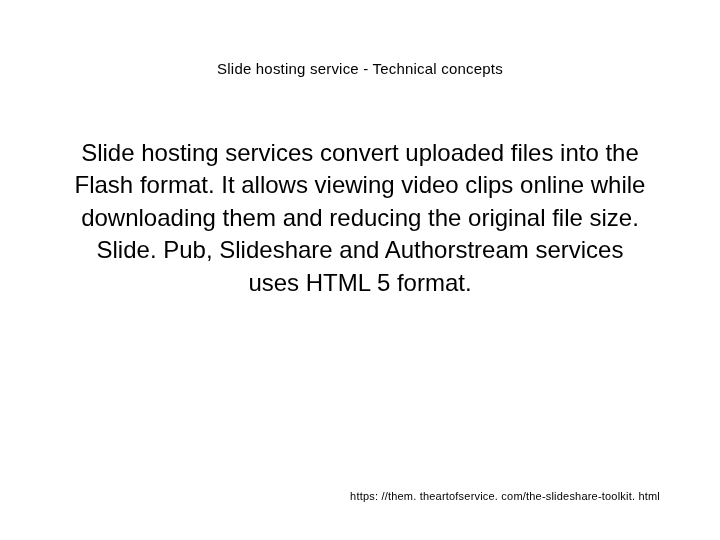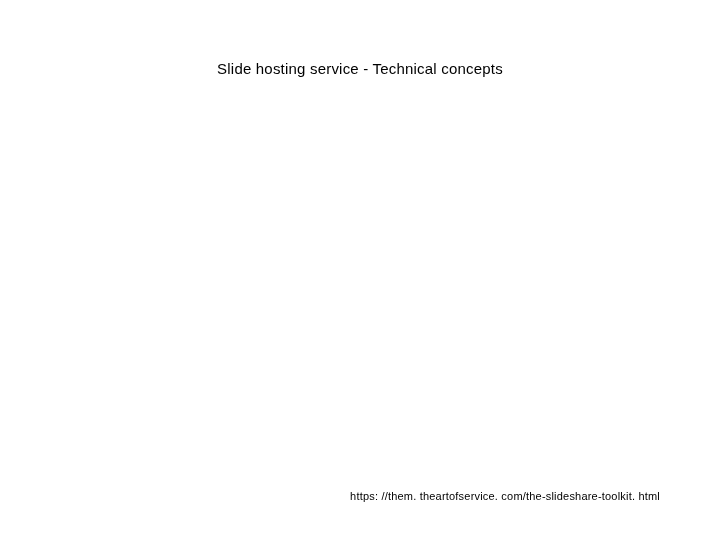--- a/index.html
+++ b/index.html
@@ -45,14 +45,15 @@
       font-size: 11px;
       color: #000000;
       letter-spacing: 0.2px;
     }
   </style>
 </head>
 <body>
 
 <div class="slide">
   <div class="title">Slide hosting service -  Technical concepts</div>
+  <div class="body">Slide hosting services convert uploaded files into the Flash format. It allows viewing video clips online while downloading them and reducing the original file size. Slide. Pub, Slideshare and Authorstream services uses HTML 5 format.</div>
   <div class="footer">https: //them. theartofservice. com/the-slideshare-toolkit. html</div>
 </div>
 
 </body></html>

